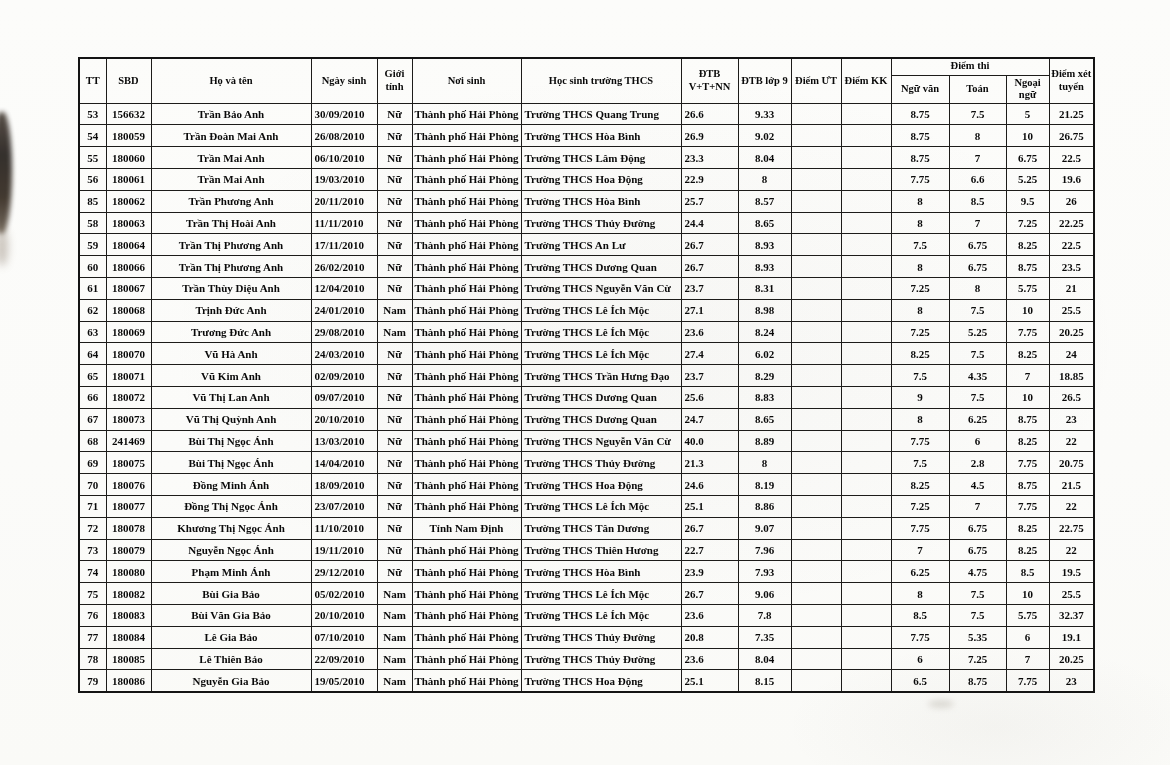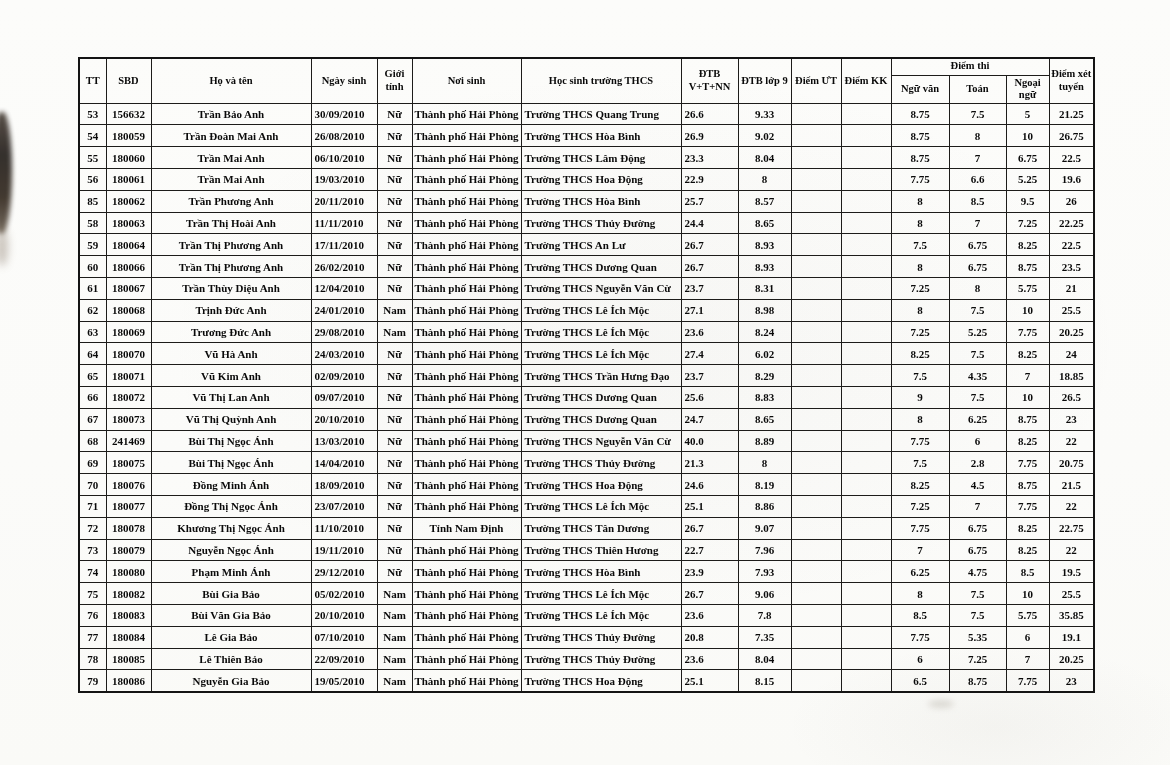--- a/index.html
+++ b/index.html
@@ -539,21 +539,21 @@
     <td>Nam</td>
     <td>Thành phố Hải Phòng</td>
     <td class="al">Trường THCS Lê Ích Mộc</td>
     <td class="al">23.6</td>
     <td>7.8</td>
     <td></td>
     <td></td>
     <td>8.5</td>
     <td>7.5</td>
     <td>5.75</td>
-    <td>35.85</td>
+    <td>32.37</td>
   </tr>
 
   <tr>
     <td>77</td>
     <td>180084</td>
     <td>Lê Gia Bảo</td>
     <td class="al">07/10/2010</td>
     <td>Nam</td>
     <td>Thành phố Hải Phòng</td>
     <td class="al">Trường THCS Thủy Đường</td>

